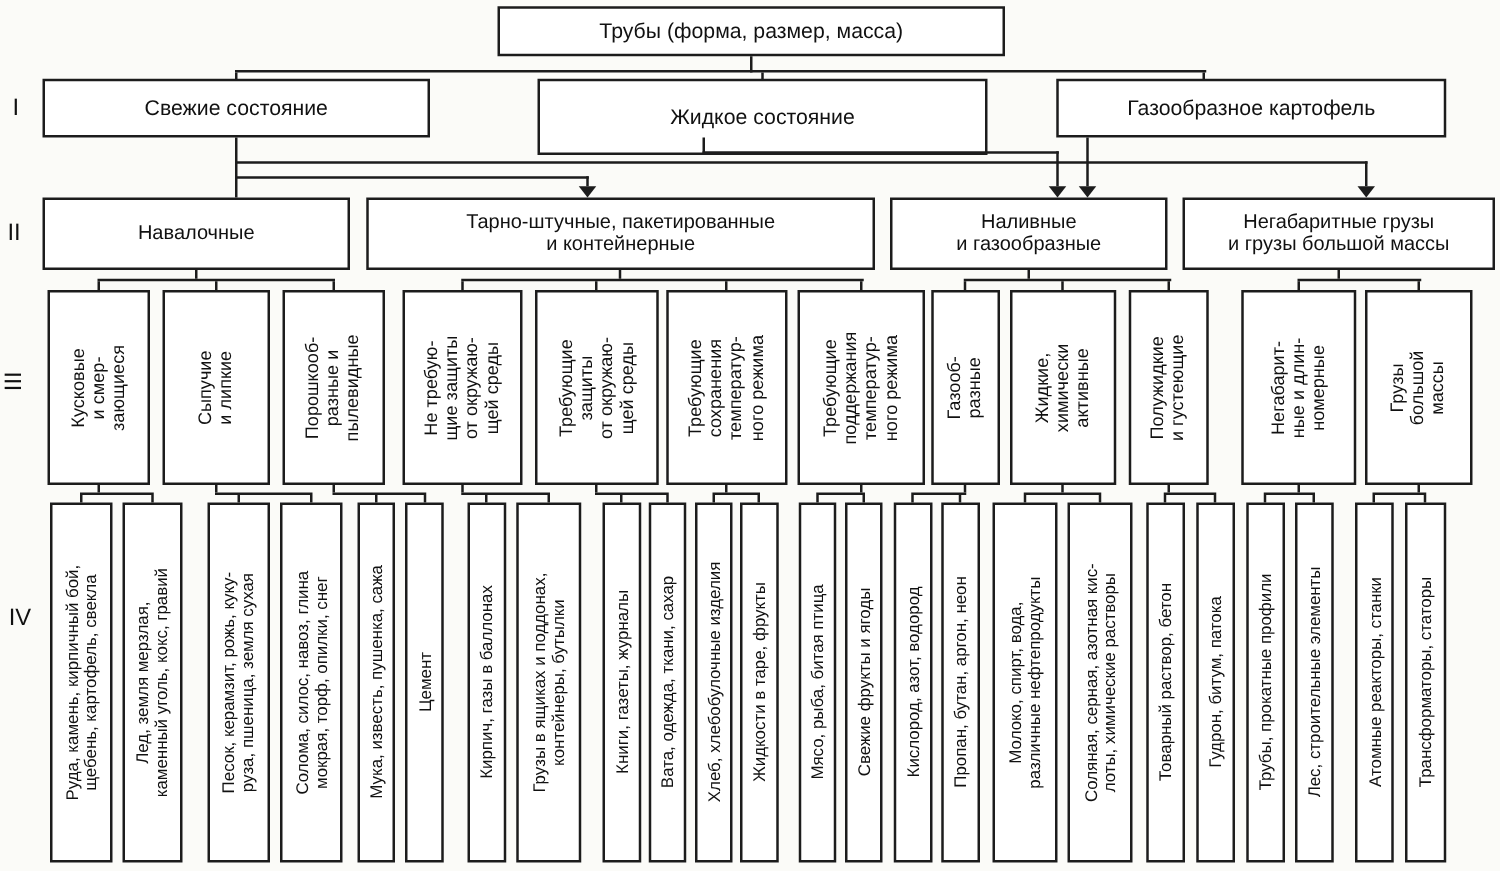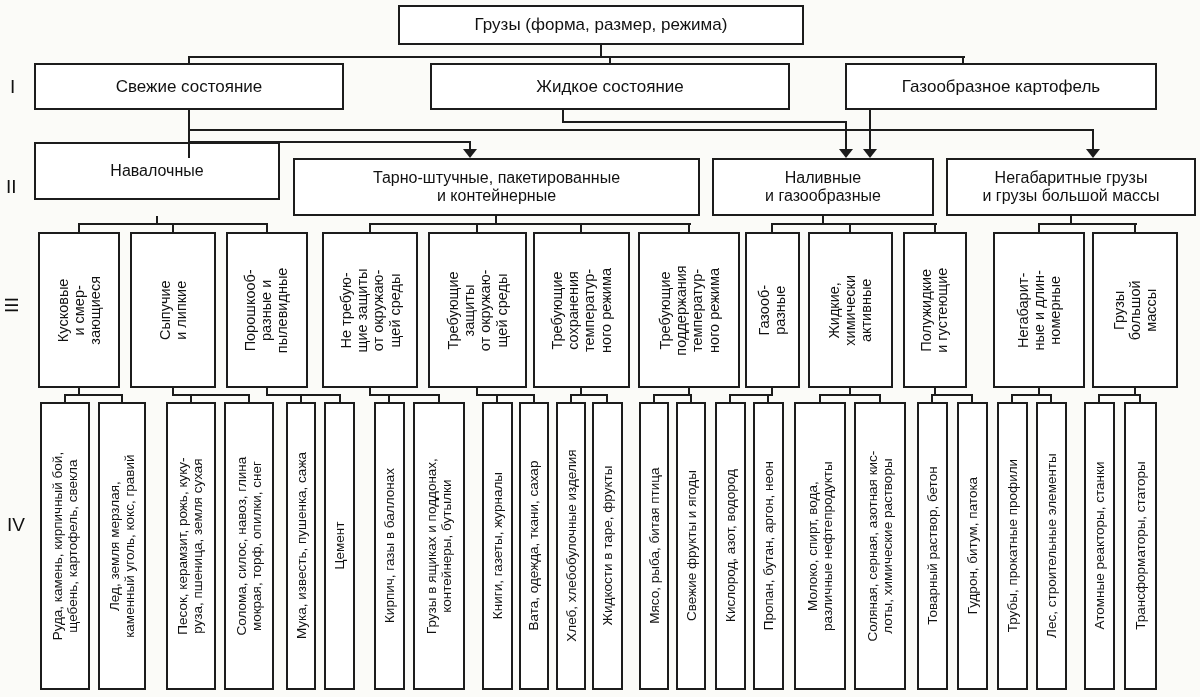--- a/index.html
+++ b/index.html
@@ -30,29 +30,29 @@
     border-top:9px solid #1c1c1c;
   }
   .rowlabel{position:absolute;font-size:19px;color:#111}
 </style>
 </head>
 <body>
 
 <div class="rowlabel" style="left:10px;top:76px">I</div>
 <div class="rowlabel" style="left:6px;top:176px">II</div>
 <div class="rowlabel" style="left:4px;top:294px;transform:rotate(-90deg)">III</div>
-<div class="rowlabel" style="left:7px;top:514px">IV</div>
-
-<div class="node root" style="left:398px;top:5px;width:406px;height:40px">Грузы (форма, размер, режима)</div>
+<div class="rowlabel" style="left:7px;top:484px">IV</div>
+
+<div class="node root" style="left:398px;top:5px;width:406px;height:40px">Трубы (форма, размер, масса)</div>
 
 <div class="node lvl1" style="left:34px;top:63px;width:310px;height:47px">Свежие состояние</div>
-<div class="node lvl1" style="left:430px;top:63px;width:360px;height:47px">Жидкое состояние</div>
+<div class="node lvl1" style="left:430px;top:63px;width:360px;height:61px">Жидкое состояние</div>
 <div class="node lvl1" style="left:845px;top:63px;width:312px;height:47px">Газообразное картофель</div>
 
-<div class="node lvl2" style="left:34px;top:142px;width:246px;height:58px">Навалочные</div>
+<div class="node lvl2" style="left:34px;top:158px;width:246px;height:58px">Навалочные</div>
 <div class="node lvl2" style="left:293px;top:158px;width:407px;height:58px">Тарно-штучные, пакетированные
 и контейнерные</div>
 <div class="node lvl2" style="left:712px;top:158px;width:222px;height:58px">Наливные
 и газообразные</div>
 <div class="node lvl2" style="left:946px;top:158px;width:250px;height:58px">Негабаритные грузы
 и грузы большой массы</div>
 
 <div class="node vert" style="left:38px;top:232px;width:82px;height:156px"><span class="rot">Кусковые
 и смер-
 зающиеся</span></div>

